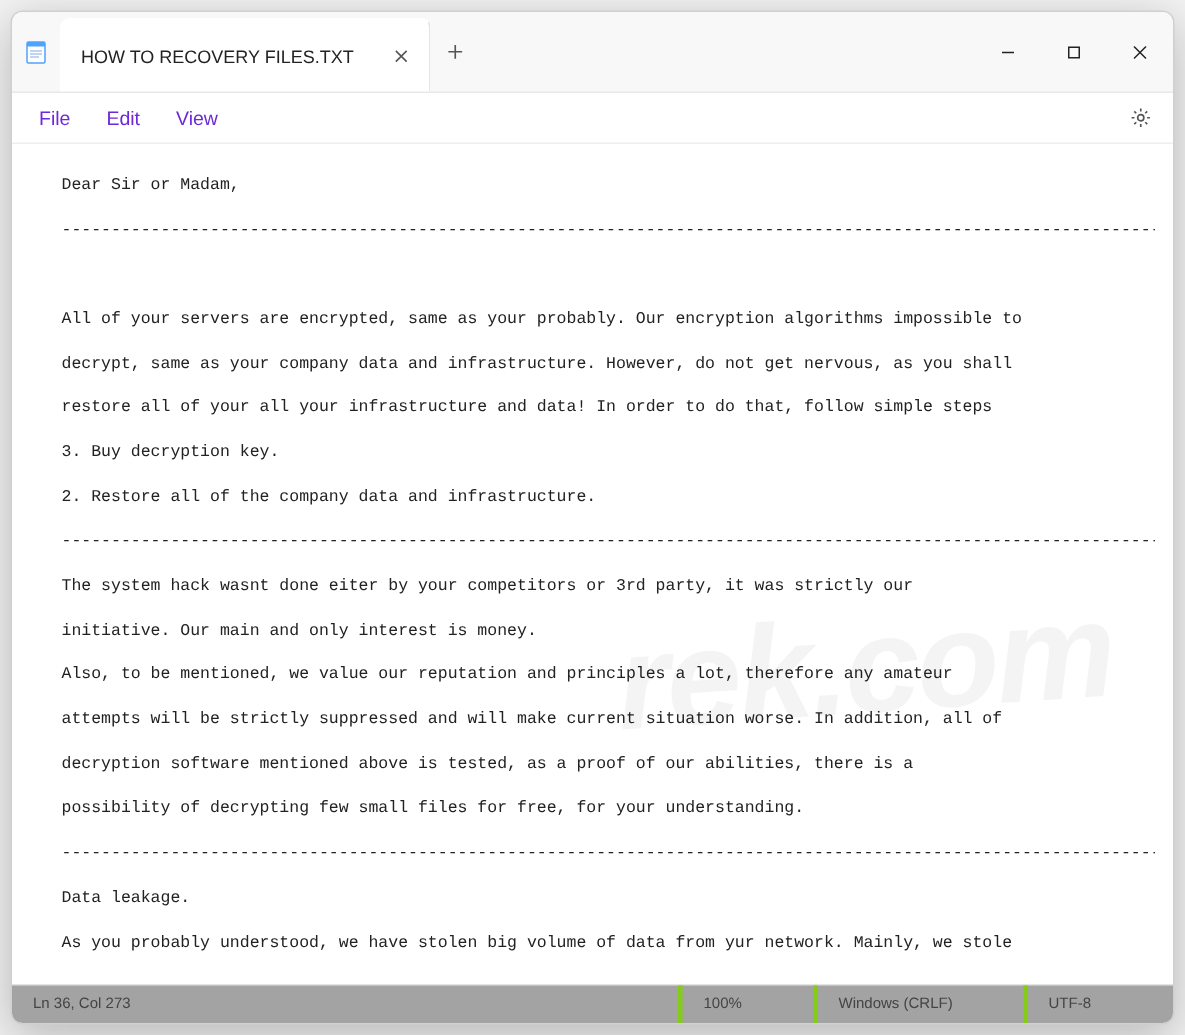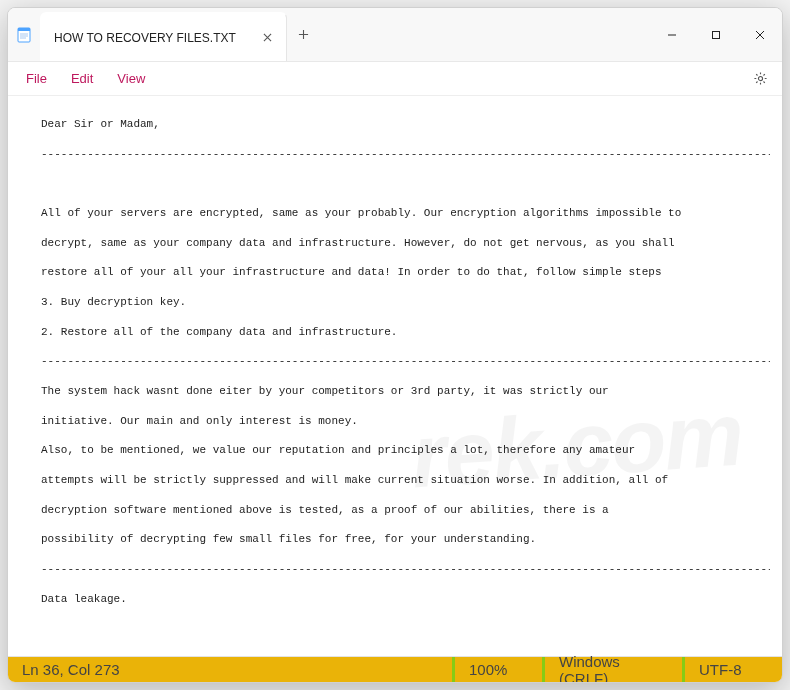--- a/index.html
+++ b/index.html
@@ -70,21 +70,21 @@
       color:#333;
     }
     .win-btn svg { width:10px; height:10px; }
     .menubar {
       height: 34px;
       display:flex;
       align-items:center;
       padding: 0 8px;
       gap: 4px;
       font-size: 13px;
-      color:#be185d;
+      color:#6d28d9;
       border-bottom: 1px solid #eee;
     }
     .menu-item { padding: 4px 10px; border-radius:4px; }
     .menubar-spacer { flex:1; }
     .gear {
       width:28px; height:28px;
       display:flex; align-items:center; justify-content:center;
       color:#555;
     }
     .editor {
@@ -103,23 +103,23 @@
     .editor .sep {
       overflow: hidden;
       text-overflow: clip;
       white-space: nowrap;
       color:#222;
     }
     .statusbar {
       height: 26px;
       border-top: 1px solid #e3e3e3;
       display:flex;
-      font-size: 15px;
+      font-size: 10px;
       color:#444;
-      background:#eab308;
+      background:#a3a3a3;
     }
     .status-cell {
       padding: 0 14px;
       border-left: 3px solid #84cc16;
       height:100%;
       display:flex; align-items:center;
     }
     .status-cell:first-child { border-left:none; }
     .status-spacer { flex:1; }
     .watermark {
@@ -208,20 +208,21 @@
 <div>2. Restore all of the company data and infrastructure.</div>
 <div class="sep">--------------------------------------------------------------------------------------------------------------------------------------</div>
 <div>The system hack wasnt done eiter by your competitors or 3rd party, it was strictly our</div>
 <div>initiative. Our main and only interest is money.</div>
 <div>Also, to be mentioned, we value our reputation and principles a lot, therefore any amateur</div>
 <div>attempts will be strictly suppressed and will make current situation worse. In addition, all of</div>
 <div>decryption software mentioned above is tested, as a proof of our abilities, there is a</div>
 <div>possibility of decrypting few small files for free, for your understanding.</div>
 <div class="sep">--------------------------------------------------------------------------------------------------------------------------------------</div>
 <div>Data leakage.</div>
+<div>As you probably understood, we have stolen big volume of data from yur network. Mainly, we stole</div>
 
 
 
 
 
 
 <br>
 
 
 <br>

